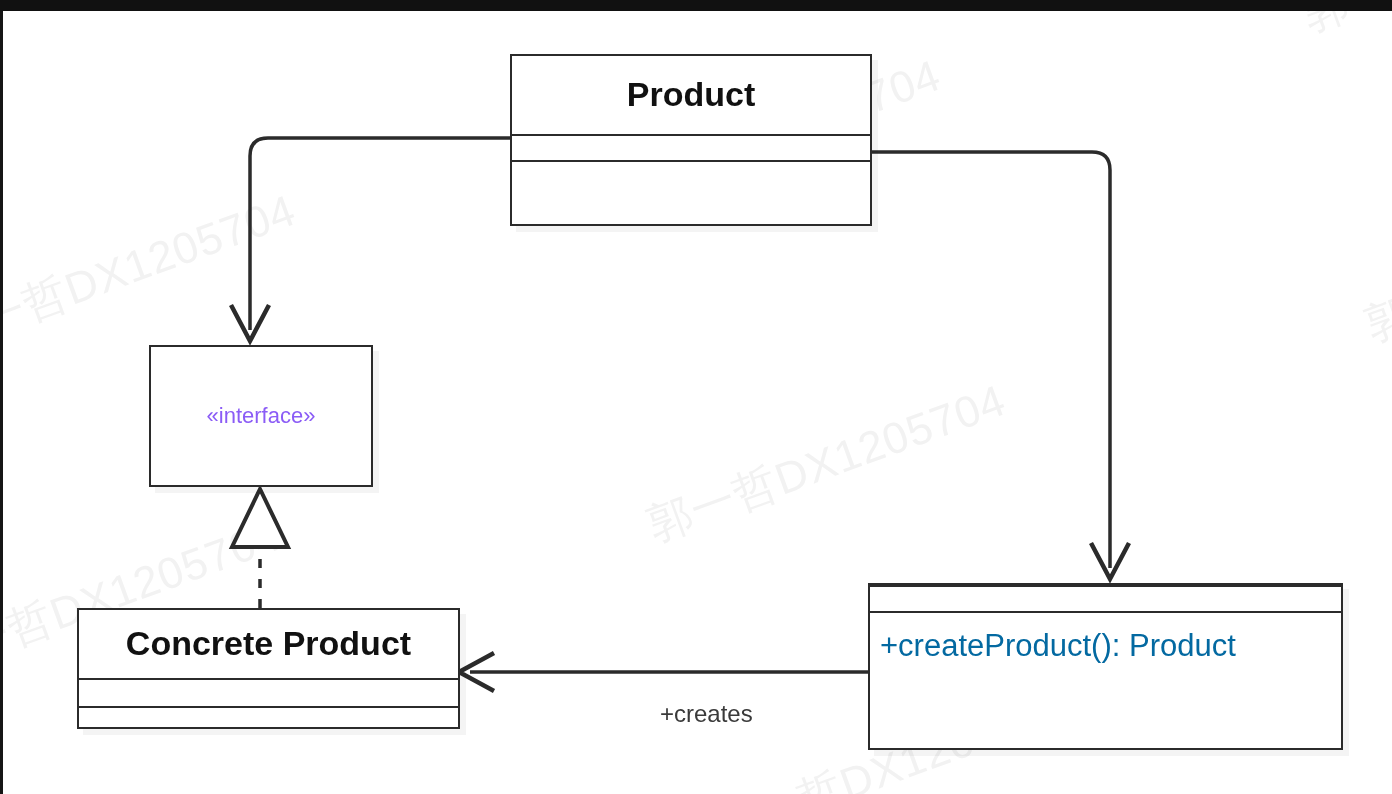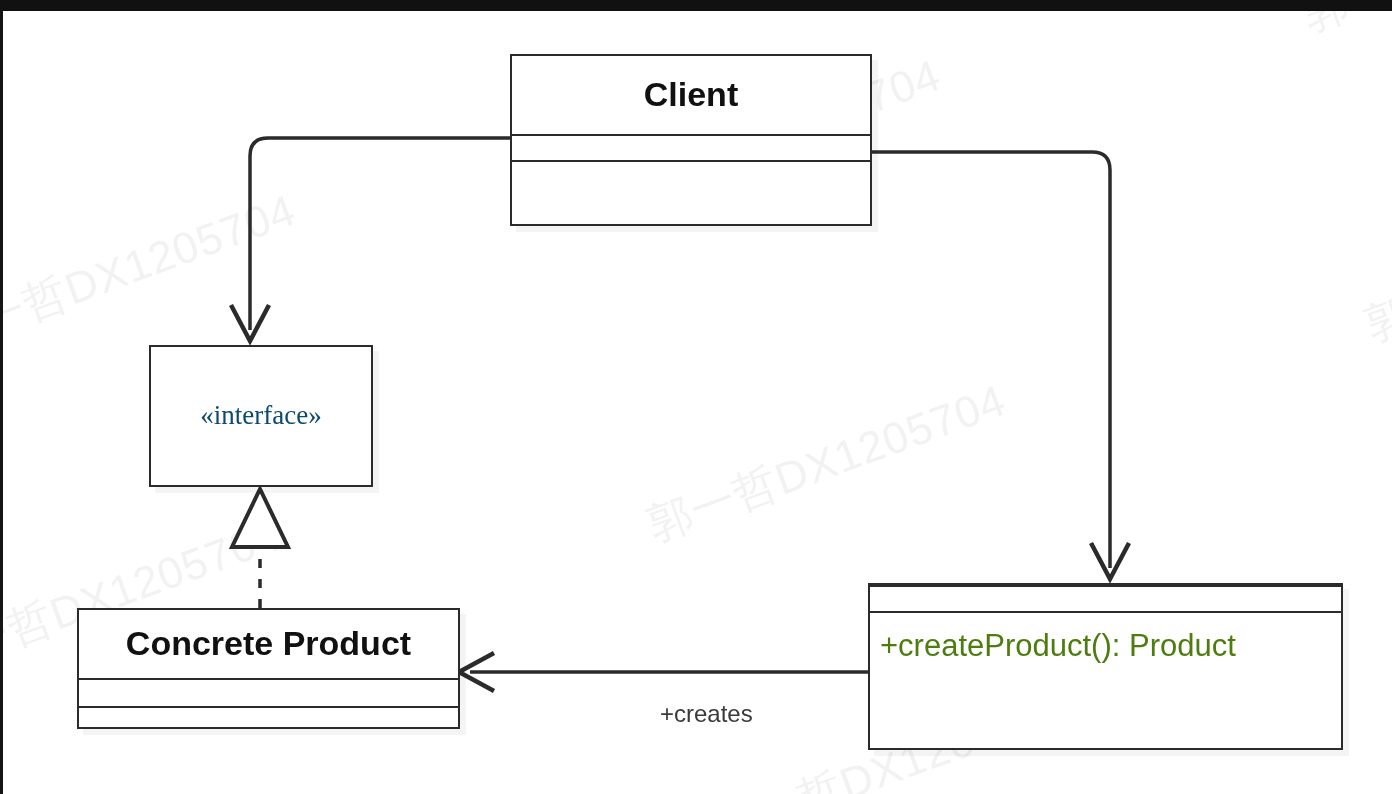--- a/index.html
+++ b/index.html
@@ -78,30 +78,29 @@
   }
   .cls-title {
     font-weight: bold;
     color: #111111;
     text-align: center;
     line-height: 1.15;
   }
   .stereotype {
     display: block;
     font-weight: normal;
-    font-size: 27px;
-    color: #0c4a6e;
-    font-family: Liberation Serif, serif;
+    font-size: 22px;
+    color: #8b5cf6;
   }
   .member {
     width: 100%;
     padding-left: 10px;
     justify-content: flex-start;
     font-size: 31px;
-    color: #4d7c0f;
+    color: #0369a1;
     white-space: nowrap;
   }
 
   
   .edge-label {
     position: absolute;
     font-size: 24px;
     color: #3a3a3a;
     white-space: nowrap;
     z-index: 6;
@@ -150,21 +149,21 @@
 
     <g>
       <path d="M 868 672 L 470 672" fill="none" stroke="#2b2b2b" stroke-width="3.5" stroke-linecap="butt"></path>
       <path d="M 494 653 L 459 672 L 494 691" fill="none" stroke="#2b2b2b" stroke-width="4.5" stroke-linejoin="miter"></path>
     </g>
   </svg>
 
   <div id="boxes">
       <div class="uml-box" style="left: 510px; top: 54px; width: 362px; height: 172px;">
         <div class="compartment" style="height: 78px;">
-          <div class="cls-title" style="font-size: 34px;"><span>Client</span></div>
+          <div class="cls-title" style="font-size: 34px;"><span>Product</span></div>
         </div>
         <div class="compartment divided" style="height: 26px;"></div>
         <div class="compartment divided" style="height: 68px;"></div>
       </div>
       <div class="uml-box" style="left: 149px; top: 345px; width: 224px; height: 142px;">
         <div class="compartment" style="height: 138px;">
           <div class="cls-title" style="font-size: 33px;"><span class="stereotype">«interface»</span></div>
         </div>
       </div>
       <div class="uml-box" style="left: 77px; top: 608px; width: 383px; height: 121px;">

